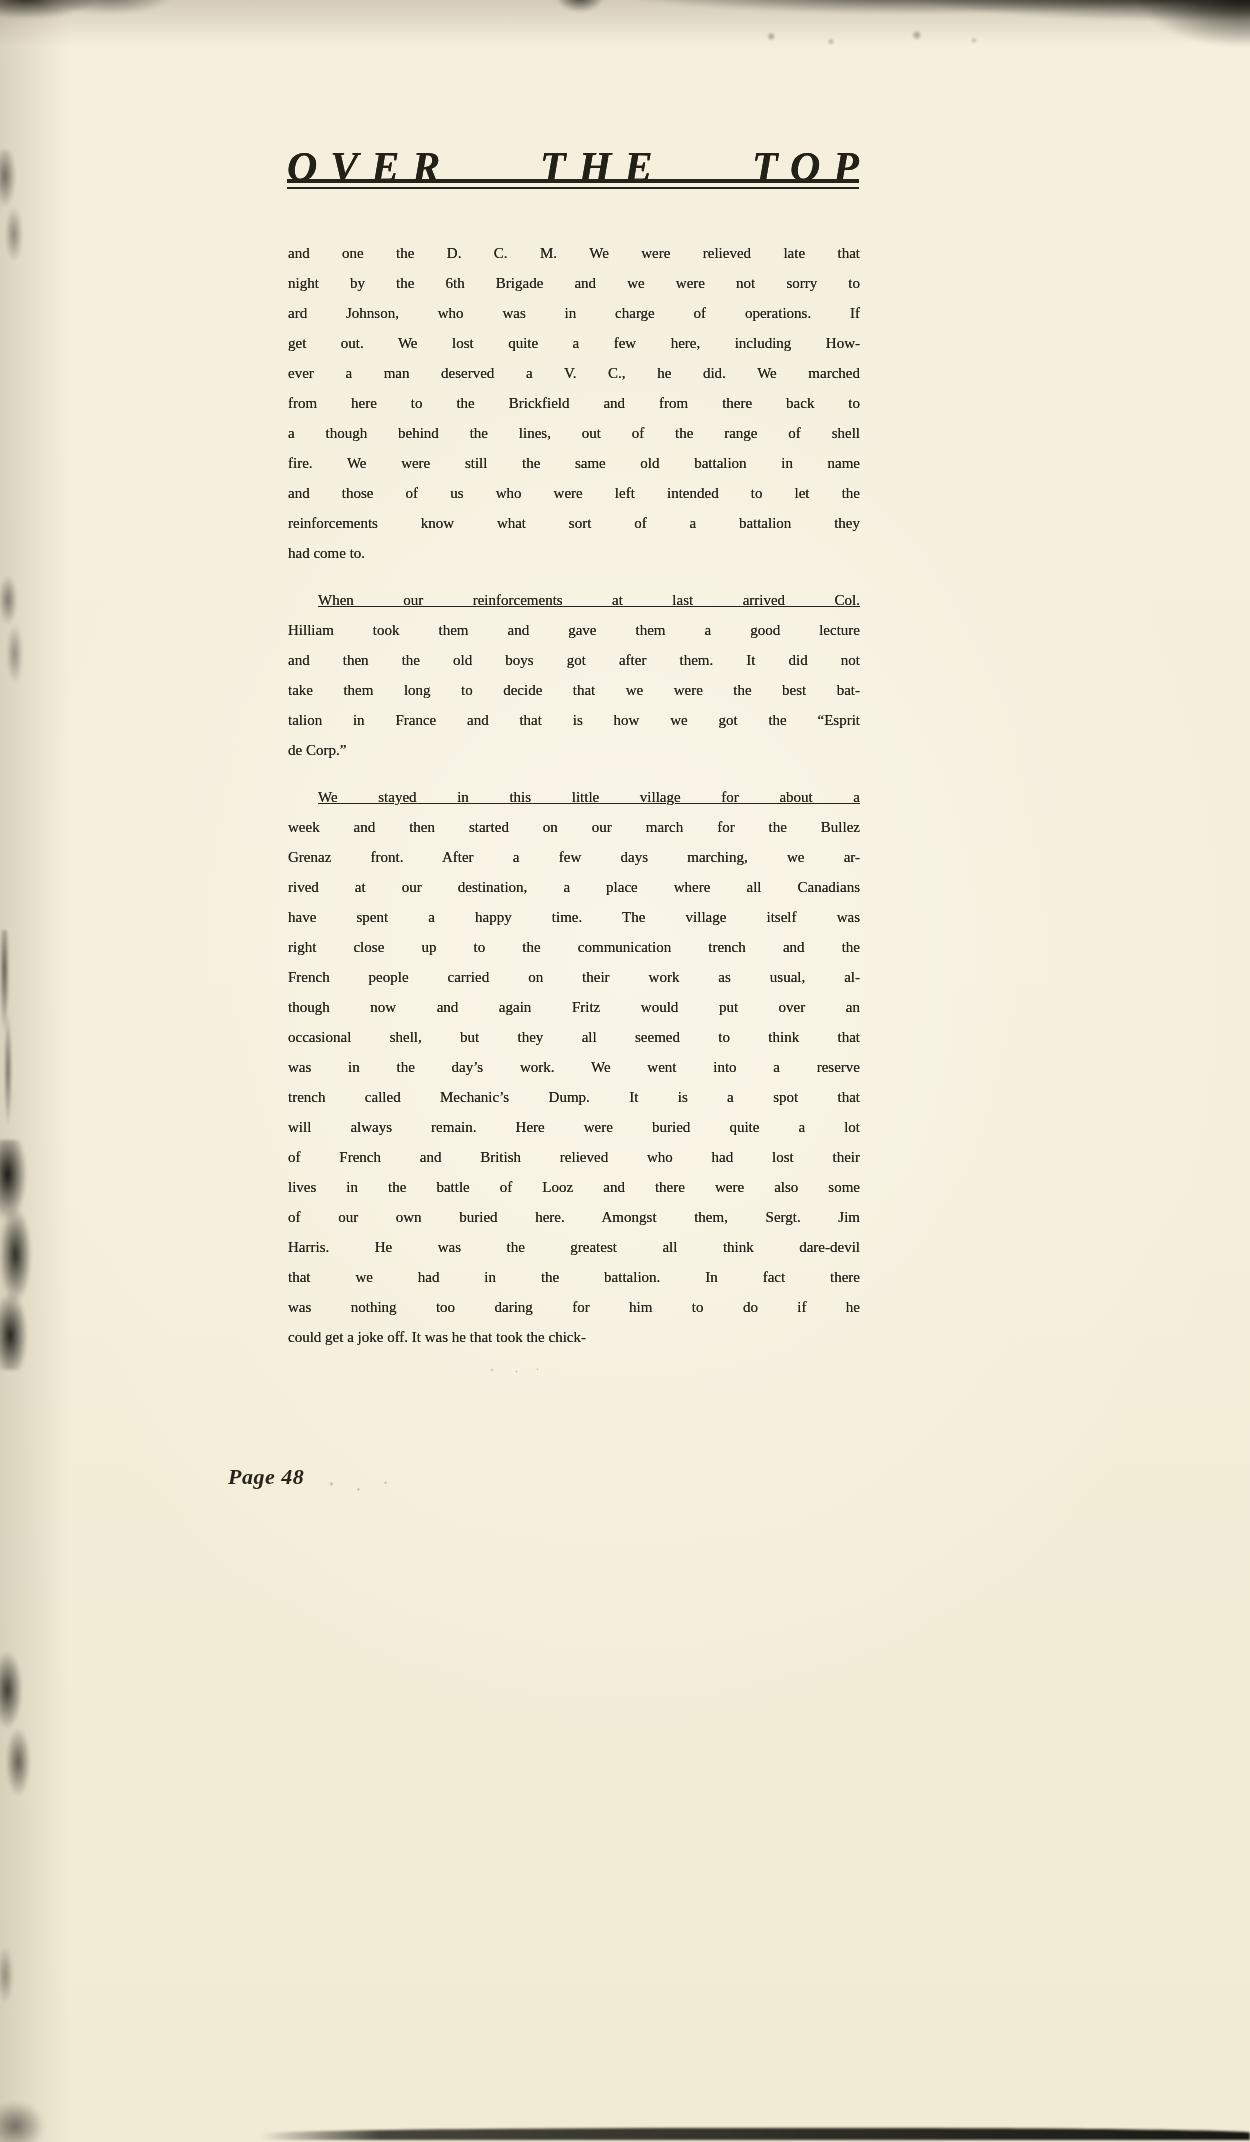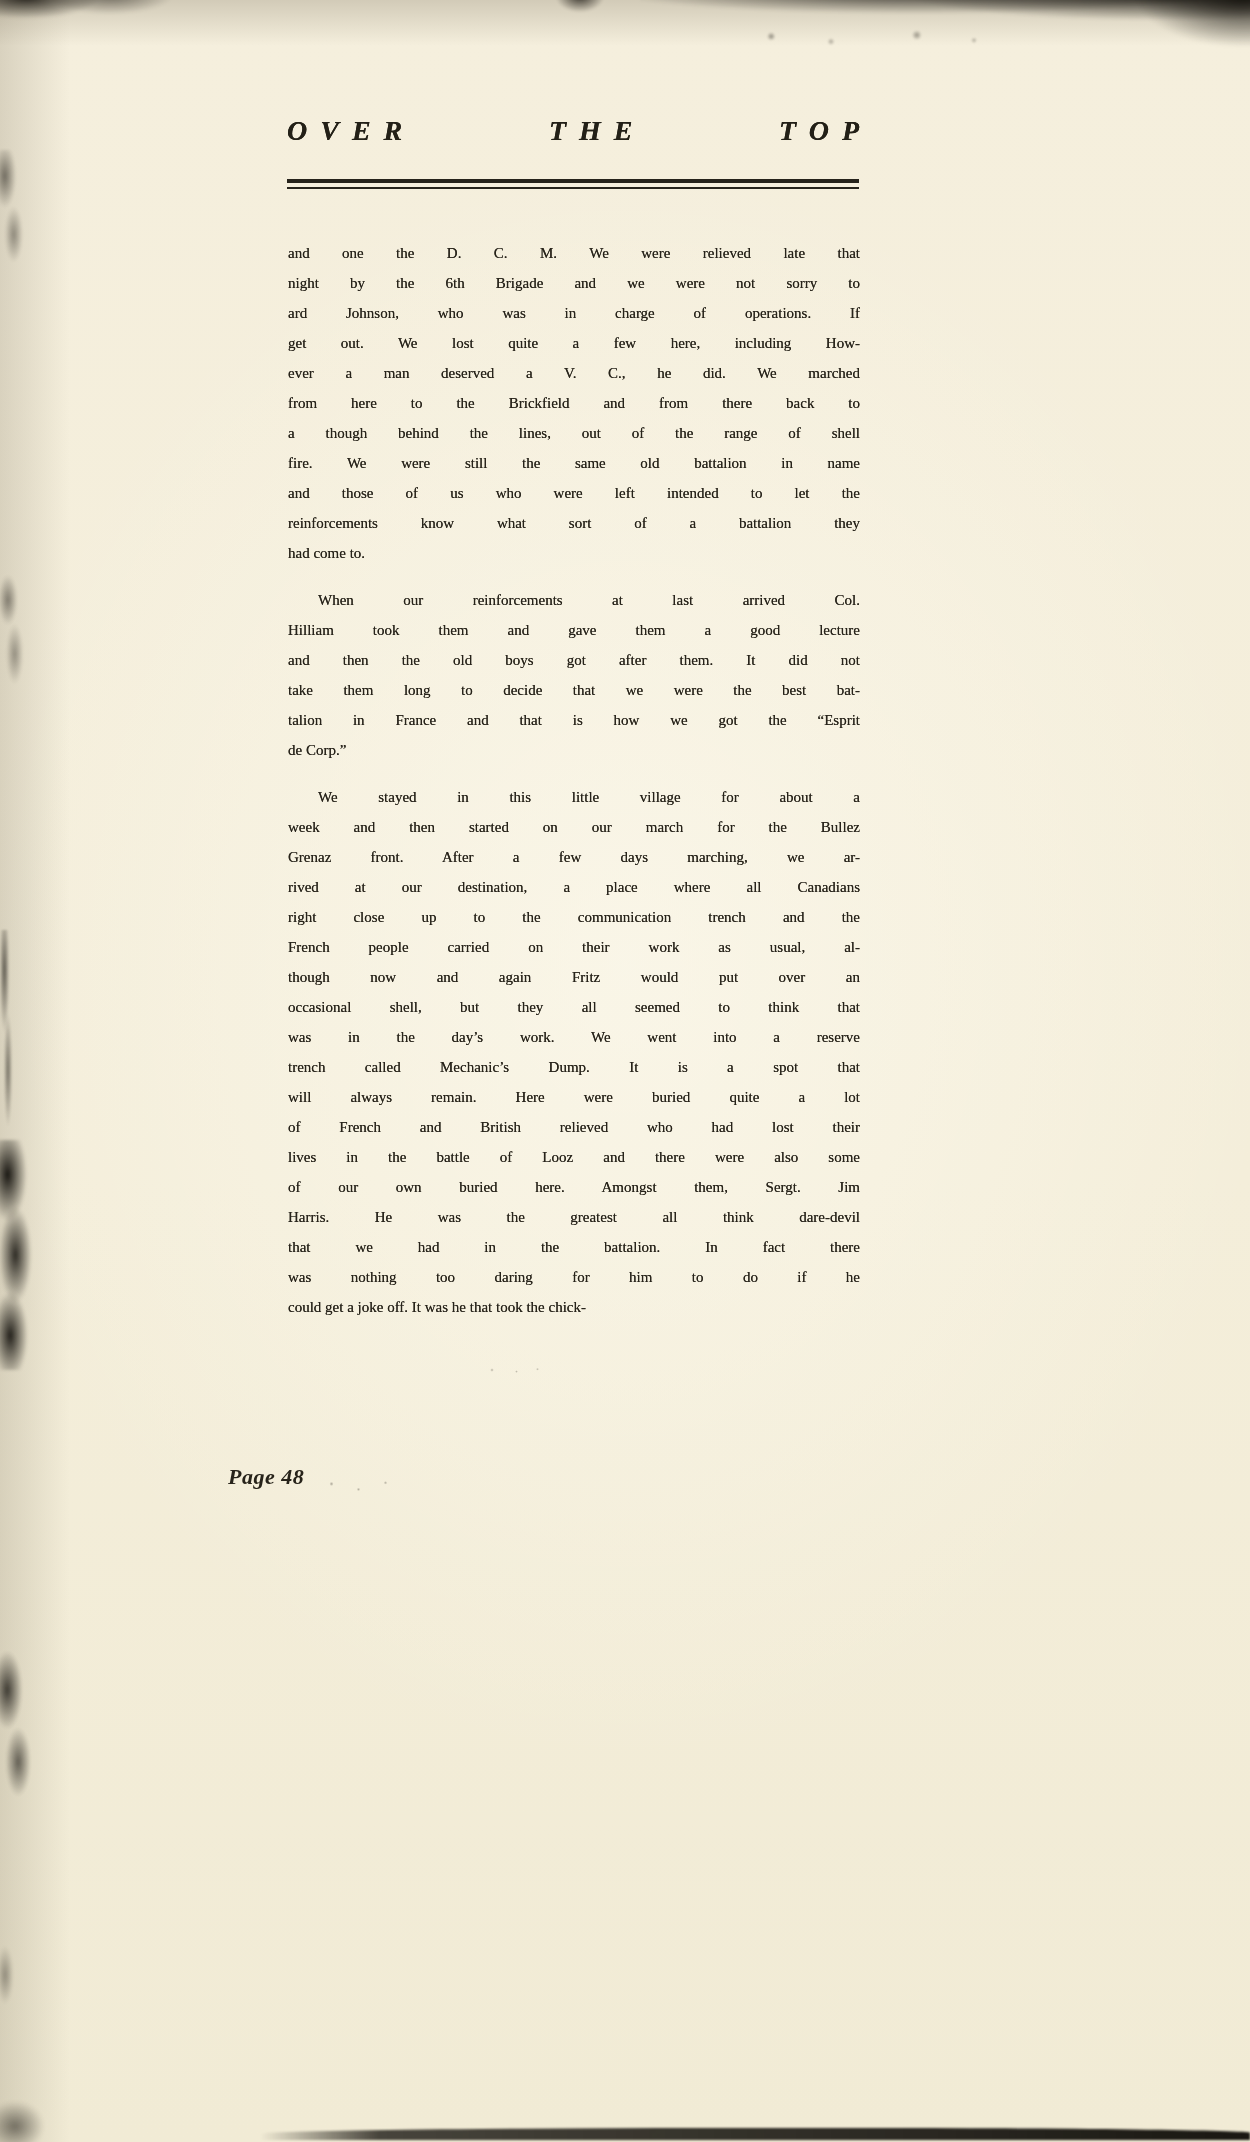--- a/index.html
+++ b/index.html
@@ -21,24 +21,24 @@
   .edge-shade-left {
     position: absolute; left: 0; top: 0; bottom: 0; width: 70px;
     background: linear-gradient(90deg, rgba(70,58,34,0.16), rgba(70,58,34,0));
   }
   .edge-shade-top {
     position: absolute; left: 0; top: 0; right: 0; height: 46px;
     background: linear-gradient(180deg, rgba(70,58,34,0.20), rgba(70,58,34,0));
   }
   .header-title {
     position: absolute;
-    left: 287px; top: 116px; width: 572px;
+    left: 287px; top: 144px; width: 572px;
     display: flex; justify-content: space-between;
     font-style: italic; font-weight: bold;
-    font-size: 28px; line-height: 1.1;
+    font-size: 42px; line-height: 1.1;
     letter-spacing: 13px;
     color: #232017;
     text-shadow: 0 0 0.5px #232017;
     gap: 20px;
   }
   .header-title span { margin-right: -13px; }
   .header-rule {
     position: absolute;
     left: 287px; top: 179px; width: 572px; height: 4px;
     border-top: 4px solid #26231b;
@@ -47,21 +47,21 @@
   .body-text {
     position: absolute;
     left: 288px; top: 238px; width: 572px;
     font-size: 15px; line-height: 30px;
     color: #27231a;
     text-shadow: 0 0 0.45px rgba(39,35,26,0.85);
   }
   .paragraph { margin: 0 0 17px 0; }
   .line { text-align: justify; text-align-last: justify; }
   .line.last { text-align-last: left; }
-  .paragraph.indent .line:first-child { text-indent: 30px; }
+  .paragraph.indent .line:first-child { text-indent: 30px; text-decoration: underline; }
   .footer-page {
     position: absolute;
     left: 228px; top: 1464px;
     font-style: italic; font-weight: bold;
     font-size: 22px;
     color: #27231a;
     letter-spacing: 0.5px;
   }
   .artifact { position: absolute; pointer-events: none; }
 </style>
@@ -116,20 +116,21 @@
         <div class="line">and then the old boys got after them. It did not</div>
         <div class="line">take them long to decide that we were the best bat-</div>
         <div class="line">talion in France and that is how we got the “Esprit</div>
         <div class="line last">de Corp.”</div>
       </div>
       <div class="paragraph indent">
         <div class="line">We stayed in this little village for about a</div>
         <div class="line">week and then started on our march for the Bullez</div>
         <div class="line">Grenaz front. After a few days marching, we ar-</div>
         <div class="line">rived at our destination, a place where all Canadians</div>
+        <div class="line">have spent a happy time. The village itself was</div>
         <div class="line">right close up to the communication trench and the</div>
         <div class="line">French people carried on their work as usual, al-</div>
         <div class="line">though now and again Fritz would put over an</div>
         <div class="line">occasional shell, but they all seemed to think that</div>
         <div class="line">was in the day’s work. We went into a reserve</div>
         <div class="line">trench called Mechanic’s Dump. It is a spot that</div>
         <div class="line">will always remain. Here were buried quite a lot</div>
         <div class="line">of French and British relieved who had lost their</div>
         <div class="line">lives in the battle of Looz and there were also some</div>
         <div class="line">of our own buried here. Amongst them, Sergt. Jim</div>

